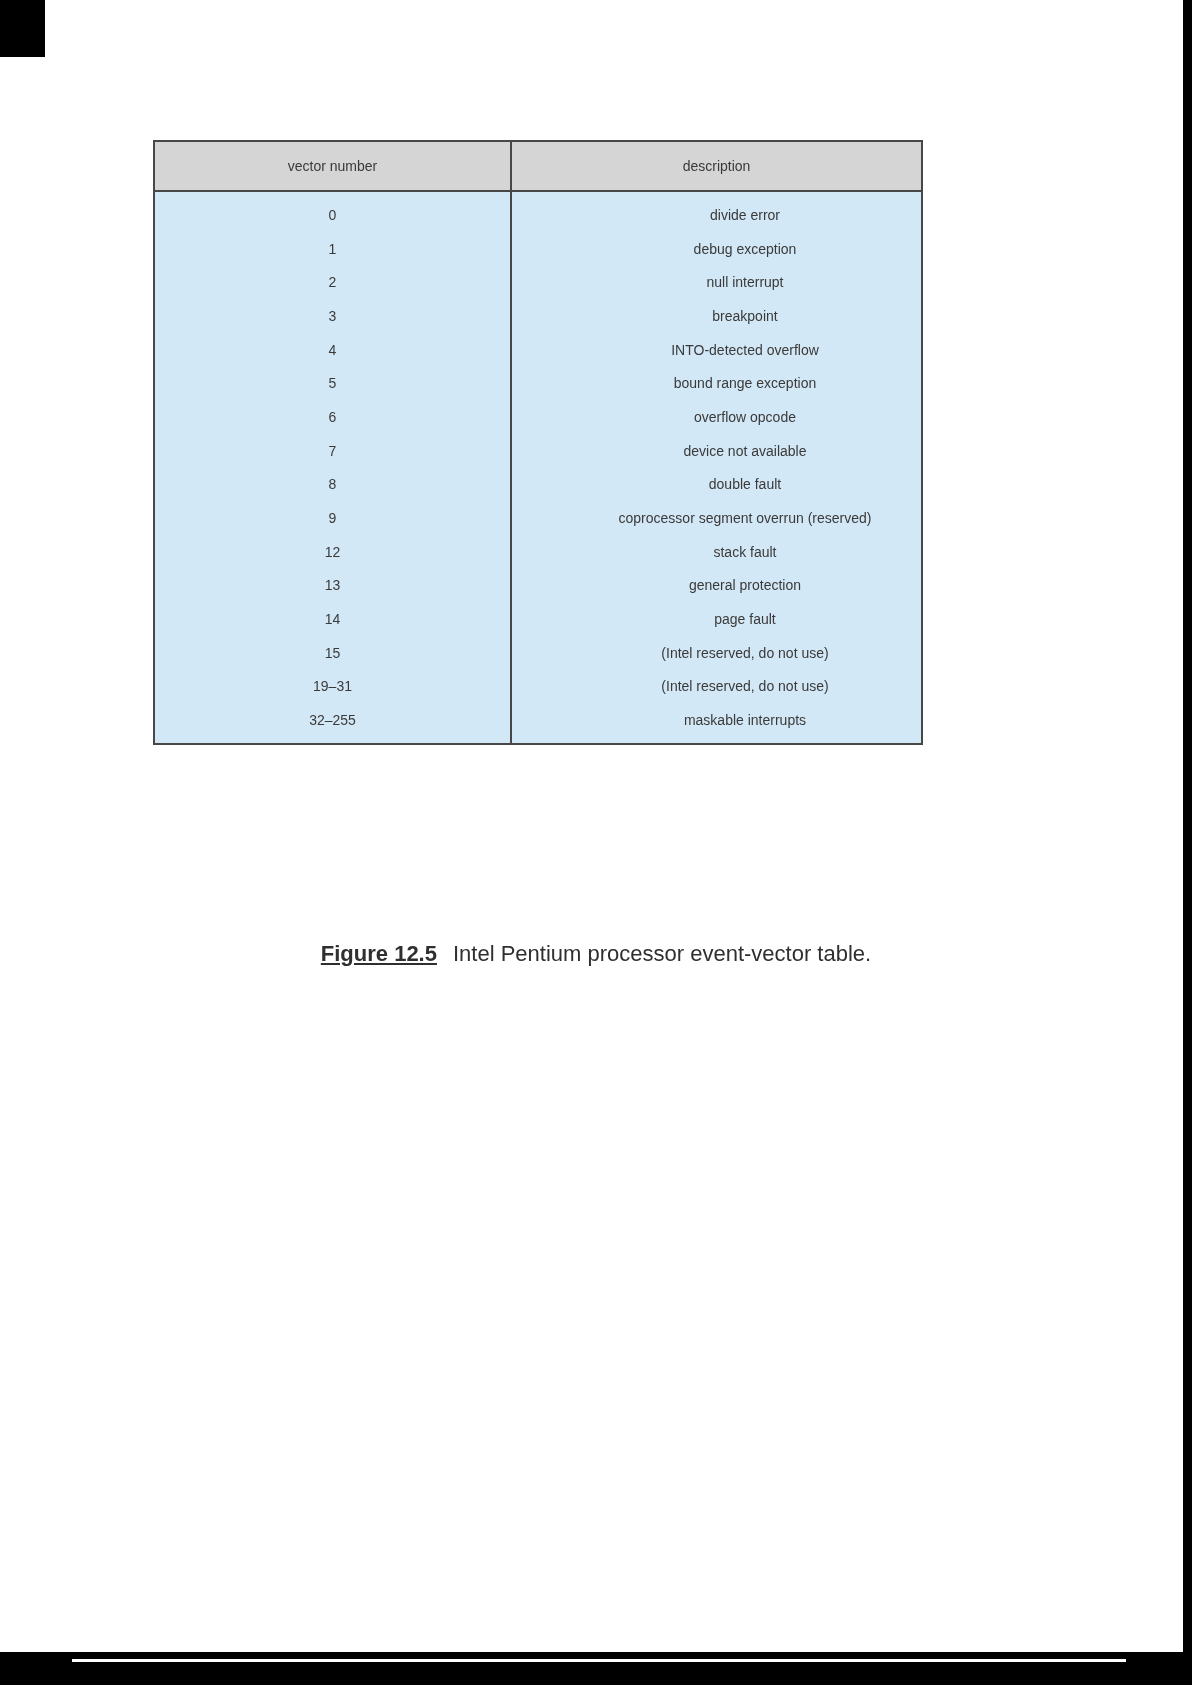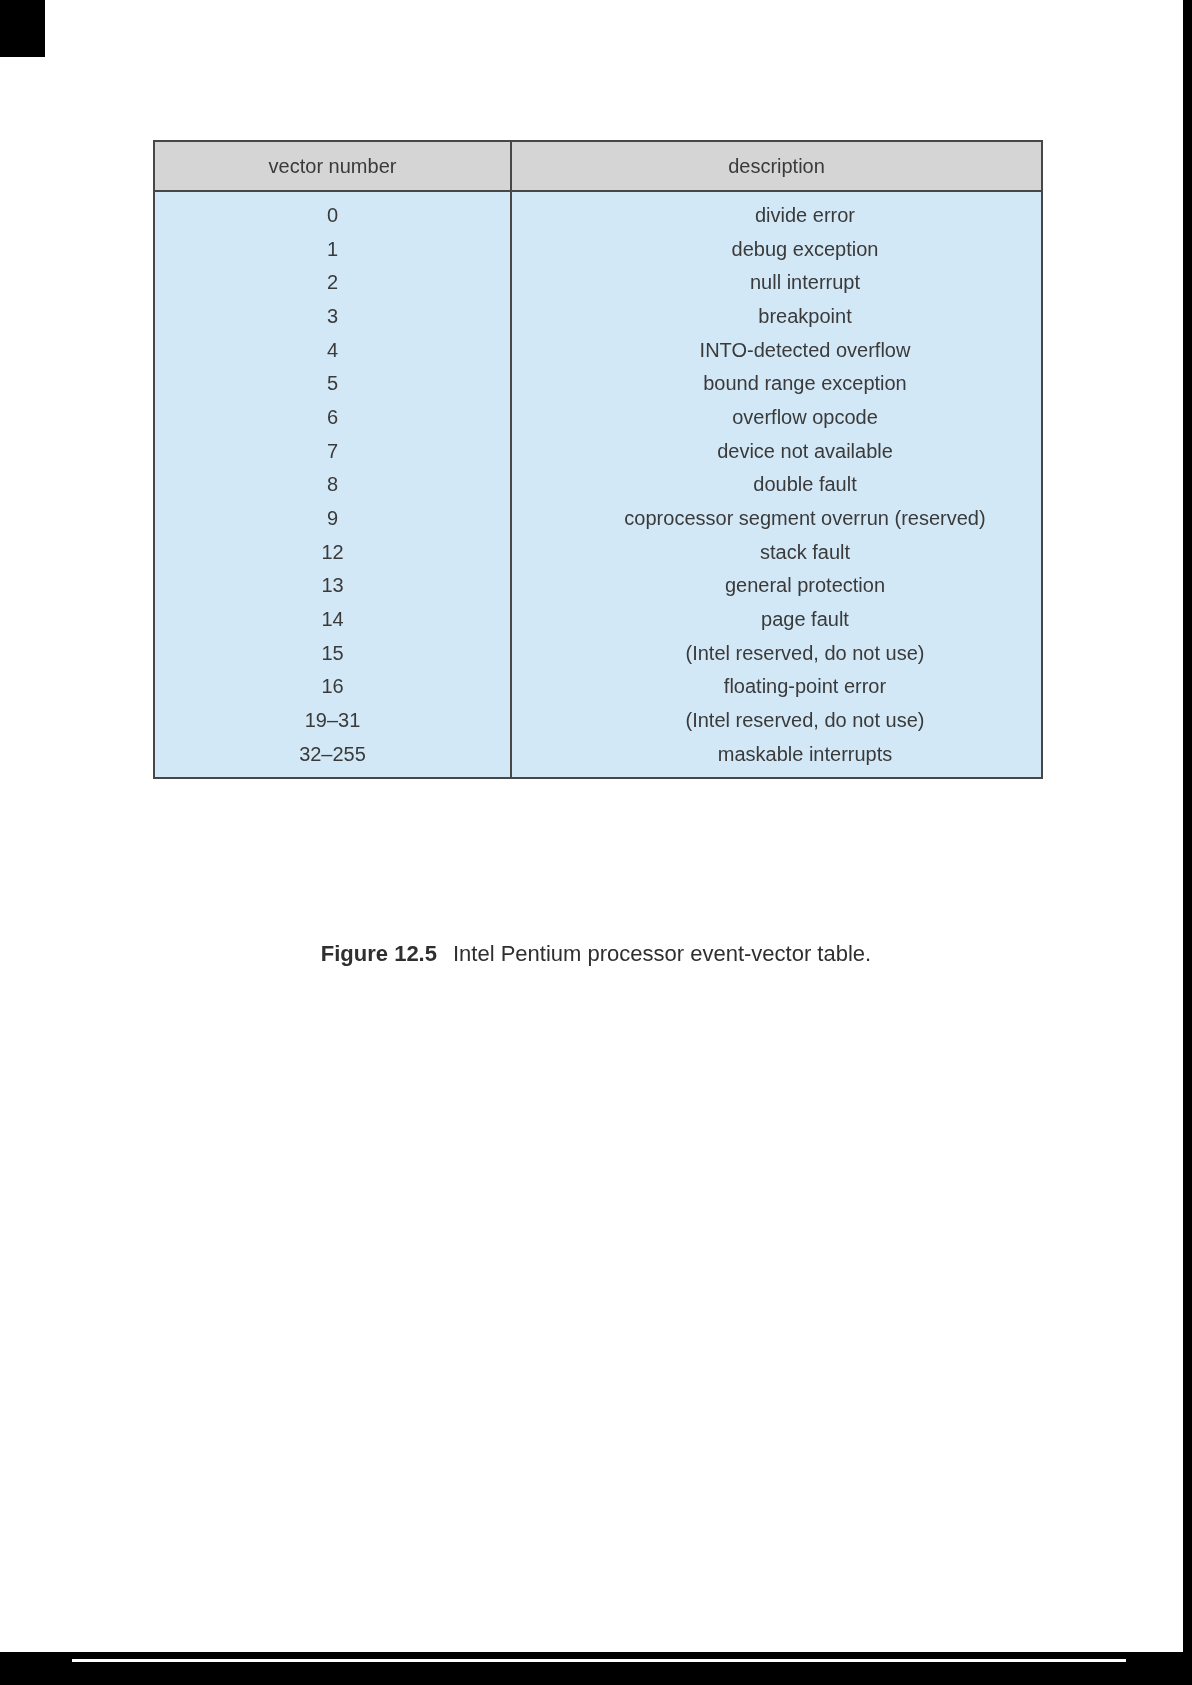--- a/index.html
+++ b/index.html
@@ -22,24 +22,24 @@
     position: absolute;
     top: 7px; left: 72px; right: 66px; height: 3px;
     background: #ffffff;
   }
 
   
   table.vector-table {
     position: absolute;
     left: 153px;
     top: 140px;
-    width: 890px;
+    width: 770px;
     border-collapse: collapse;
     border: 2px solid var(--border, #474747);
-    font-size: 20px;
+    font-size: 14px;
     color: var(--text, #3a3a3a);
   }
   table.vector-table th {
     background: var(--header-bg, #d5d5d5);
     height: 46px;
     font-weight: 400;
     text-align: center;
     border-bottom: 2px solid var(--border, #474747);
   }
   table.vector-table .col-vector {
@@ -63,21 +63,21 @@
   
   .caption {
     position: absolute;
     left: 0;
     top: 941px;
     width: 100%;
     text-align: center;
     font-size: 22px;
     color: #2f2f2f;
   }
-  .caption-label { font-weight: 700; margin-right: 16px; }
+  .caption-label { font-weight: 700; margin-right: 16px; text-decoration: underline; }
 </style>
 </head>
 <body>
 
 <div class="page">
 
   <div class="artifact corner-top-left"></div>
   <div class="artifact right-strip"></div>
   <div class="artifact bottom-bar">
     <div class="bottom-white-line"></div>
@@ -141,24 +141,20 @@
         </tr>
         <tr>
           <td class="col-vector">14</td>
           <td class="col-desc">page fault</td>
         </tr>
         <tr>
           <td class="col-vector">15</td>
           <td class="col-desc">(Intel reserved, do not use)</td>
         </tr>
         <tr>
-          <td class="col-vector">16</td>
-          <td class="col-desc">floating-point error</td>
-        </tr>
-        <tr>
           <td class="col-vector">19–31</td>
           <td class="col-desc">(Intel reserved, do not use)</td>
         </tr>
         <tr>
           <td class="col-vector">32–255</td>
           <td class="col-desc">maskable interrupts</td>
         </tr>
       </tbody>
   </table>
 

